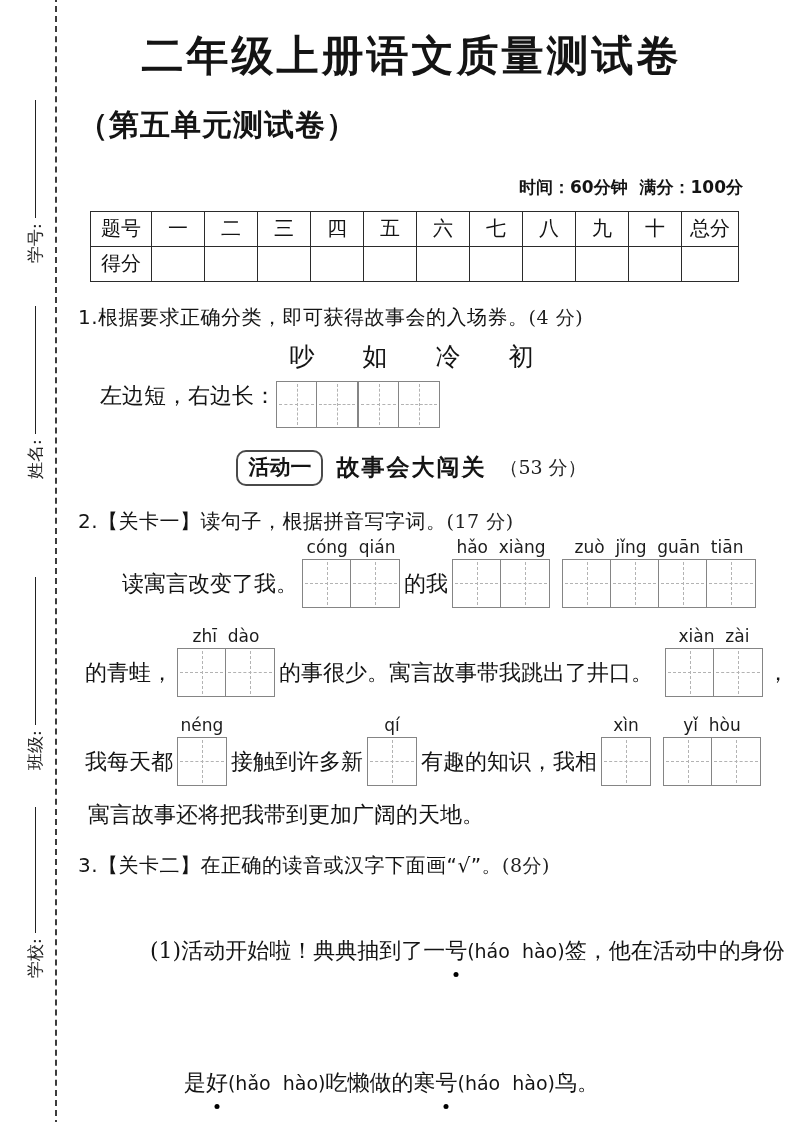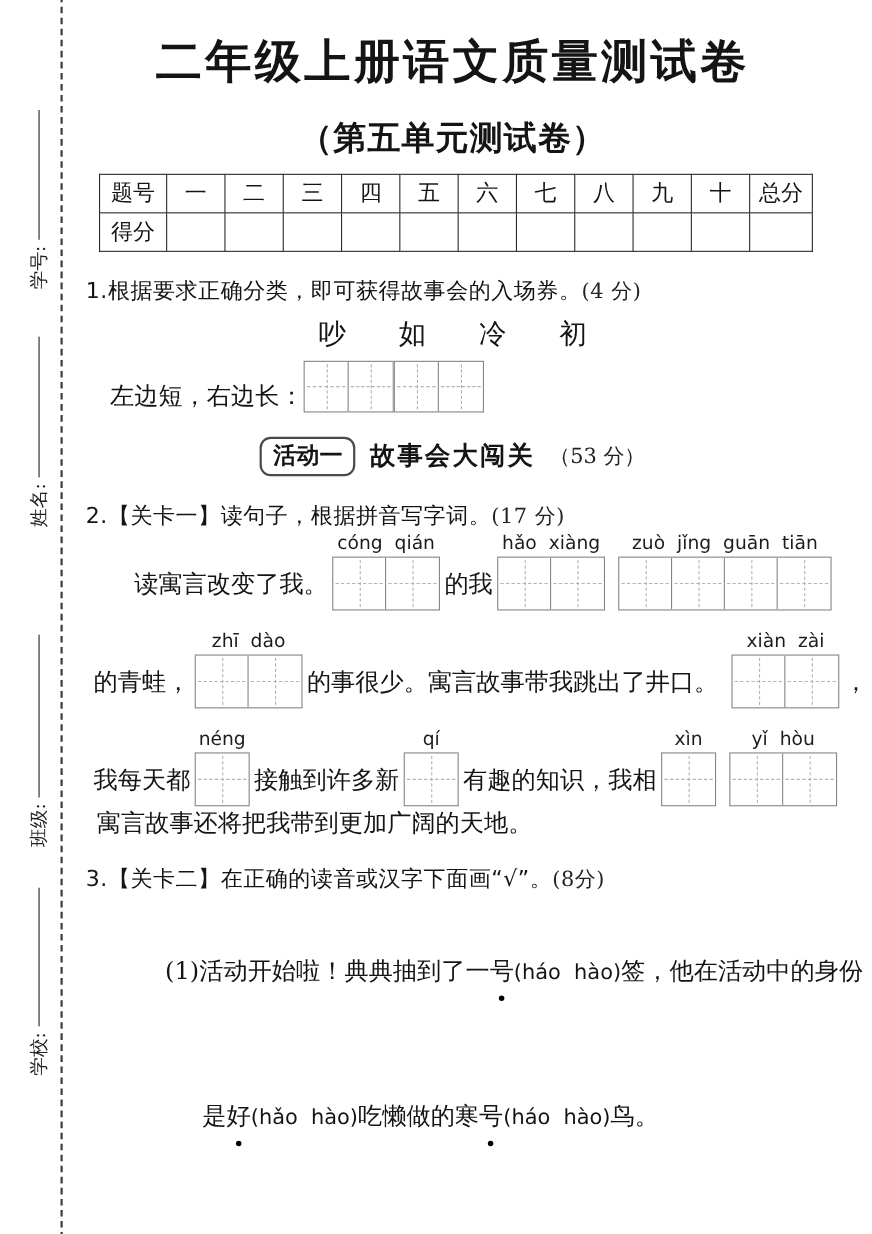--- a/index.html
+++ b/index.html
@@ -14,37 +14,37 @@
                 display:flex; align-items:center;
                 transform:rotate(-90deg);
                 font-family:"DejaVu Serif", serif; font-size:17px; color:#222;
                 white-space:nowrap; }
   .side-line { display:inline-block; border-bottom:1.5px solid #222; margin-left:5px; }
 
   .main { position:absolute; left:78px; top:0; width:667px; }
 
   .title { text-align:center; font-size:42px; font-weight:bold; letter-spacing:3px;
            margin-top:30px; line-height:1.25; }
-  .subtitle { text-align:center; font-size:30px; font-weight:bold; letter-spacing:1px;
+  .subtitle { font-size:30px; font-weight:bold; letter-spacing:1px;
               margin-top:22px; }
   .meta { text-align:right; font-size:17px; font-weight:bold; margin-top:30px;
           white-space:pre; padding-right:2px; }
 
   table.score { border-collapse:collapse; margin:12px 0 0 12px; table-layout:fixed; }
   table.score td { border:1.5px solid #2b2b2b; height:35px; text-align:center;
                    font-family:"DejaVu Serif", serif; font-size:20px; padding:0; }
   td.c-first { width:61px; } td.c-num { width:53px; } td.c-last { width:57px; }
 
   .stem { font-size:20px; margin-top:22px; letter-spacing:0.5px; white-space:pre; }
   .score-note { font-family:"DejaVu Serif", serif; font-size:19px; color:#222; white-space:pre; }
 
   .chars-row { display:flex; justify-content:center; gap:48px; margin-top:9px;
                font-family:"DejaVu Serif", serif; font-size:25px; }
 
-  .q1-row { display:flex; align-items:flex-end; margin-top:8px; }
+  .q1-row { display:flex; align-items:flex-start; margin-top:8px; }
   .kai { font-family:"DejaVu Serif", serif; }
   .q1-label { font-size:22px; }
 
   .wg-cells { display:inline-flex; border:1.5px solid #858585; background:#fff; }
   .cell { position:relative; width:48px; height:47px; border-right:1.5px solid #858585; }
   .cell:last-child { border-right:none; }
   .cell::before { content:""; position:absolute; left:50%; top:2px; bottom:2px;
                   border-left:1px dashed #b3b3b3; }
   .cell::after { content:""; position:absolute; top:50%; left:2px; right:2px;
                  border-top:1px dashed #b3b3b3; }
@@ -56,21 +56,21 @@
   .banner-title { font-size:23px; font-weight:bold; letter-spacing:2px; }
 
   .q2-row { display:flex; align-items:flex-start; gap:4px; }
   .wg { display:inline-flex; flex-direction:column; align-items:center; }
   .wg-py { height:22px; line-height:20px; font-size:17px; white-space:pre; color:#1c1c1c; }
   .q2-text { font-size:22px; margin-top:32px; white-space:pre; }
   .row1 { margin-top:2px;  margin-left:44px; }
   .row2 { margin-top:18px; margin-left:7px; }
   .row3 { margin-top:18px; margin-left:7px; }
   .gap-left { margin-left:8px; }
-  .q2-plain { font-size:22px; margin-left:10px; }
+  .q2-plain { font-size:22px; margin-top:14px; margin-left:10px; }
 
   .q3-block { margin-top:6px; }
   .q3-line { font-family:"DejaVu Serif", serif; font-size:22px; line-height:44px;
              padding-left:50px; white-space:pre; }
   .q3-first { padding-left:16px; }
   .py { font-family:"DejaVu Sans", sans-serif; font-size:19px; white-space:pre; }
   .dot { position:relative; display:inline-block; }
   .dot::after { content:""; position:absolute; left:50%; transform:translateX(-50%);
                 bottom:-4px; width:5px; height:5px; border-radius:50%; background:#000; }
 </style>
@@ -95,20 +95,21 @@
   </div>
   <div class="side-field" style="top:865px;">
     <span>学校:</span>
     <span class="side-line" style="width:126px;"></span>
   </div>
 
   <div class="main">
 
     <div class="title">二年级上册语文质量测试卷</div>
     <div class="subtitle">（第五单元测试卷）</div>
+    <div class="meta">时间：60分钟  满分：100分</div>
 
     <table class="score">
       <tbody>
           <tr>
         <td class="c-first">题号</td>
         <td class="c-num">一</td>
         <td class="c-num">二</td>
         <td class="c-num">三</td>
         <td class="c-num">四</td>
         <td class="c-num">五</td>

